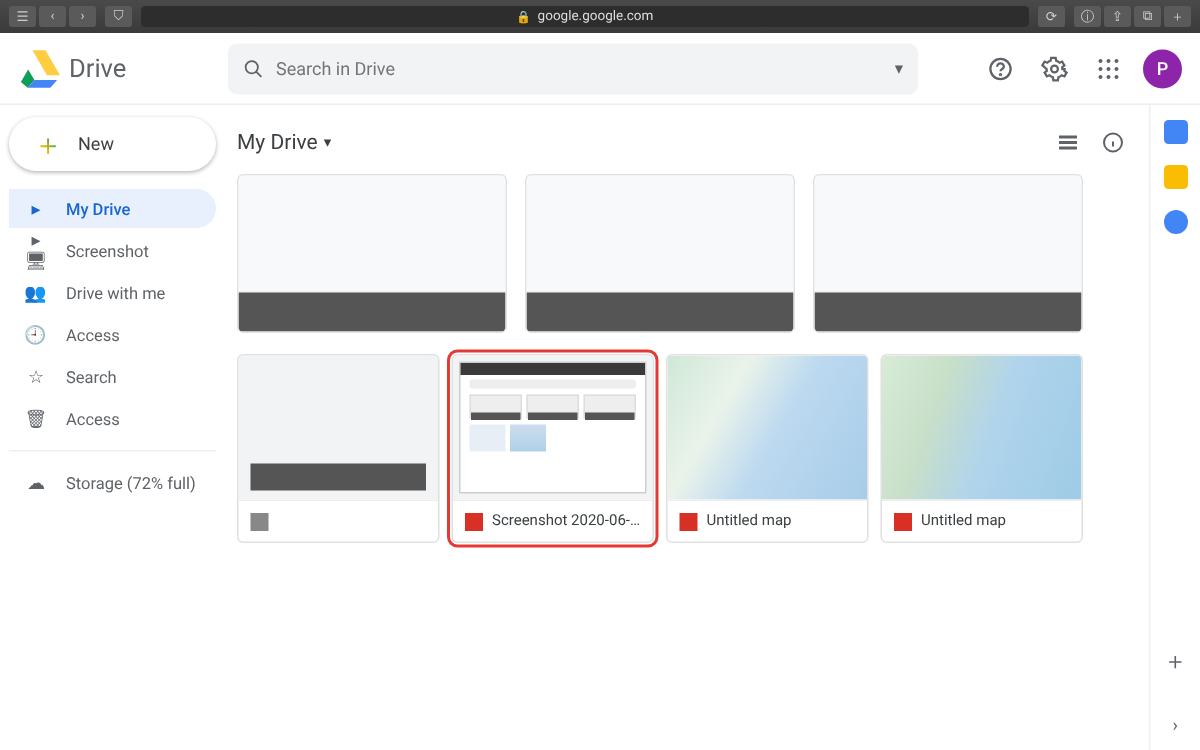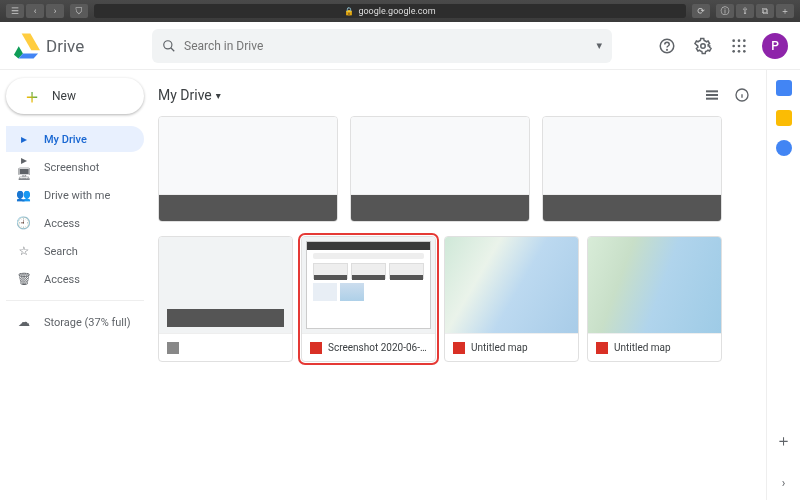--- a/index.html
+++ b/index.html
@@ -175,21 +175,21 @@
         <span class="nav-ic">☆</span>
         <span>Search</span>
       </div>
       <div class="nav-item">
         <span class="nav-ic">🗑</span>
         <span>Access</span>
       </div>
       <div class="divider"></div>
       <div class="nav-item">
         <span class="nav-ic">☁</span>
-        <span>Storage (37% full)</span>
+        <span>Storage (72% full)</span>
       </div>
     </div>
 
     <div class="main">
       <div class="path">
         <div class="path-lbl">
           <span>My Drive</span>
           <span style="font-size:10px;">▾</span>
         </div>
         <div class="path-right">

